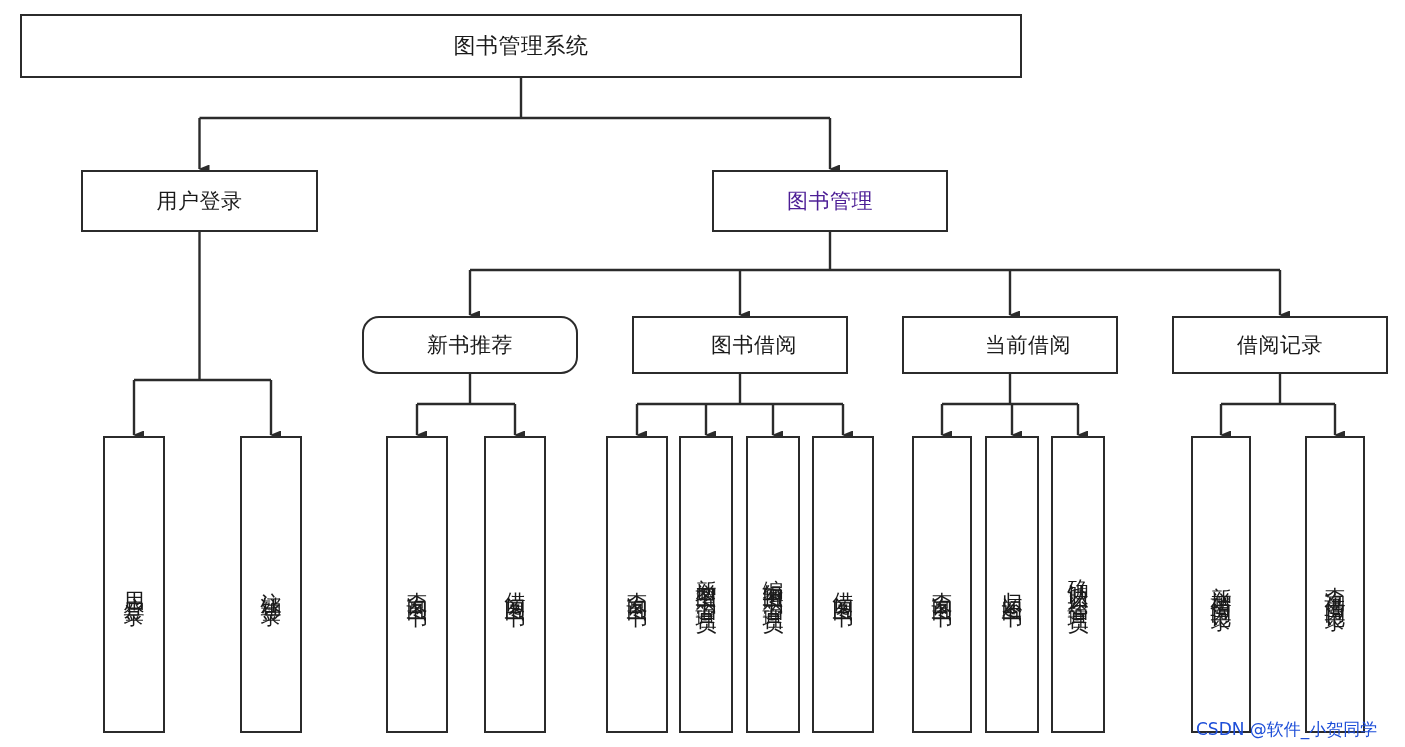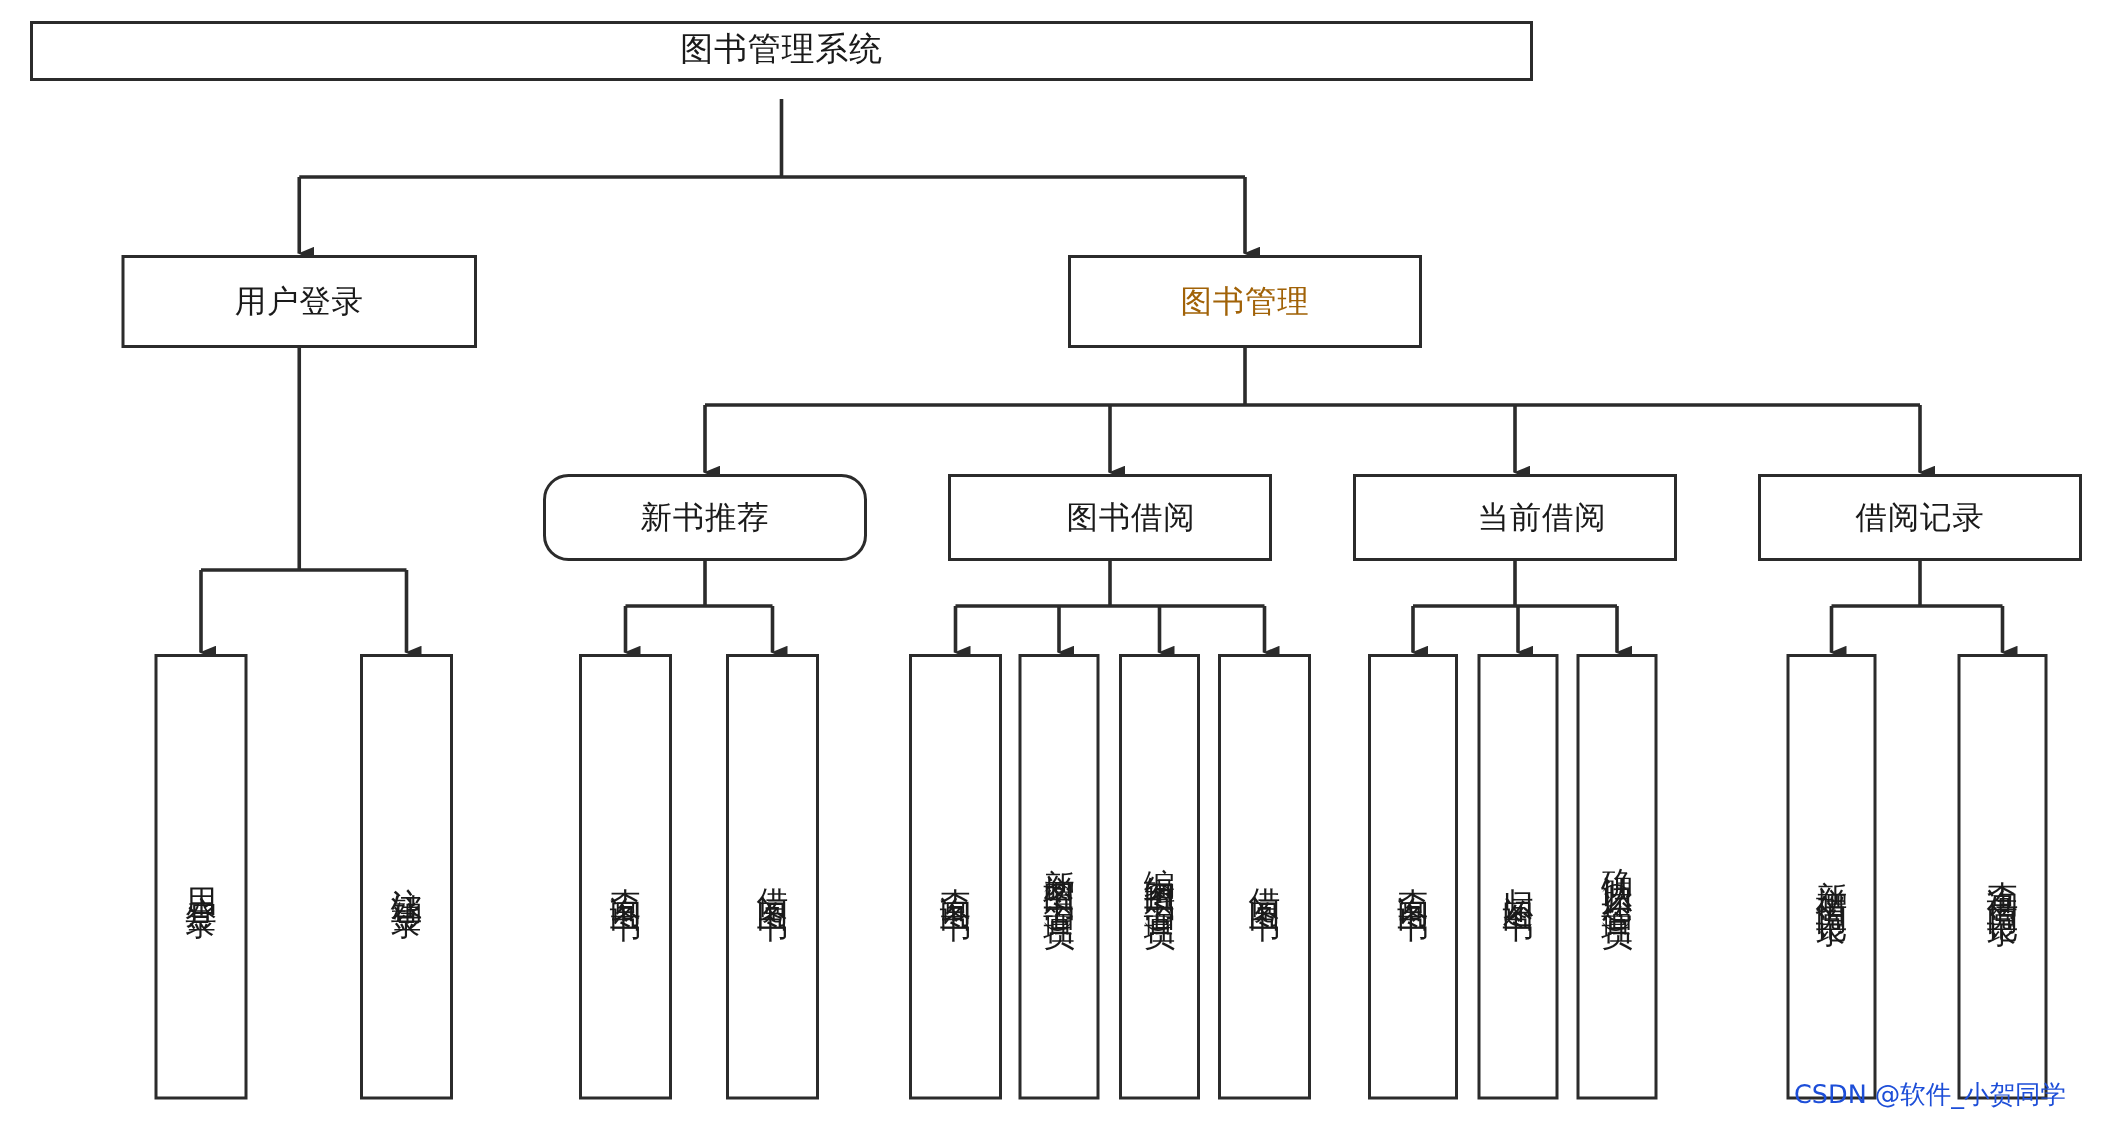--- a/index.html
+++ b/index.html
@@ -116,28 +116,28 @@
         <path d="M1012,404 L1012,435" stroke="#2b2b2b" marker-end="url(#arrowhead)"></path>
         <path d="M1078,404 L1078,435" stroke="#2b2b2b" marker-end="url(#arrowhead)"></path>
         <path d="M1280,374 L1280,404" stroke="#2b2b2b"></path>
         <path d="M1221,404 L1335,404" stroke="#2b2b2b"></path>
         <path d="M1221,404 L1221,435" stroke="#2b2b2b" marker-end="url(#arrowhead)"></path>
         <path d="M1335,404 L1335,435" stroke="#2b2b2b" marker-end="url(#arrowhead)"></path>
       </g>
   </svg>
 
   <div id="node-layer">
-      <div class="node horiz root" style="left: 20px; top: 14px; width: 1002px; height: 40px; background: rgb(255, 255, 255); border-color: rgb(43, 43, 43);">
+      <div class="node horiz root" style="left: 20px; top: 14px; width: 1002px; height: 64px; background: rgb(255, 255, 255); border-color: rgb(43, 43, 43);">
         <span class="node-label" style="color: rgb(26, 26, 26);">图书管理系统</span>
       </div>
       <div class="node horiz" style="left: 81px; top: 170px; width: 237px; height: 62px; background: rgb(255, 255, 255); border-color: rgb(43, 43, 43);">
         <span class="node-label" style="color: rgb(26, 26, 26);">用户登录</span>
       </div>
       <div class="node horiz" style="left: 712px; top: 170px; width: 236px; height: 62px; background: rgb(255, 255, 255); border-color: rgb(43, 43, 43);">
-        <span class="node-label" style="color: #a16207;">图书管理</span>
+        <span class="node-label" style="color: #4c1d95;">图书管理</span>
       </div>
       <div class="node horiz" style="left: 362px; top: 316px; width: 216px; height: 58px; background: rgb(255, 255, 255); border-color: rgb(43, 43, 43); border-radius: 17px;">
         <span class="node-label" style="color: rgb(26, 26, 26);">新书推荐</span>
       </div>
       <div class="node horiz" style="left: 632px; top: 316px; width: 216px; height: 58px; background: rgb(255, 255, 255); border-color: rgb(43, 43, 43);">
         <span class="node-label" style="color: rgb(26, 26, 26); margin-left: 28px;">图书借阅</span>
       </div>
       <div class="node horiz" style="left: 902px; top: 316px; width: 216px; height: 58px; background: rgb(255, 255, 255); border-color: rgb(43, 43, 43);">
         <span class="node-label" style="color: rgb(26, 26, 26); margin-left: 36px;">当前借阅</span>
       </div>

